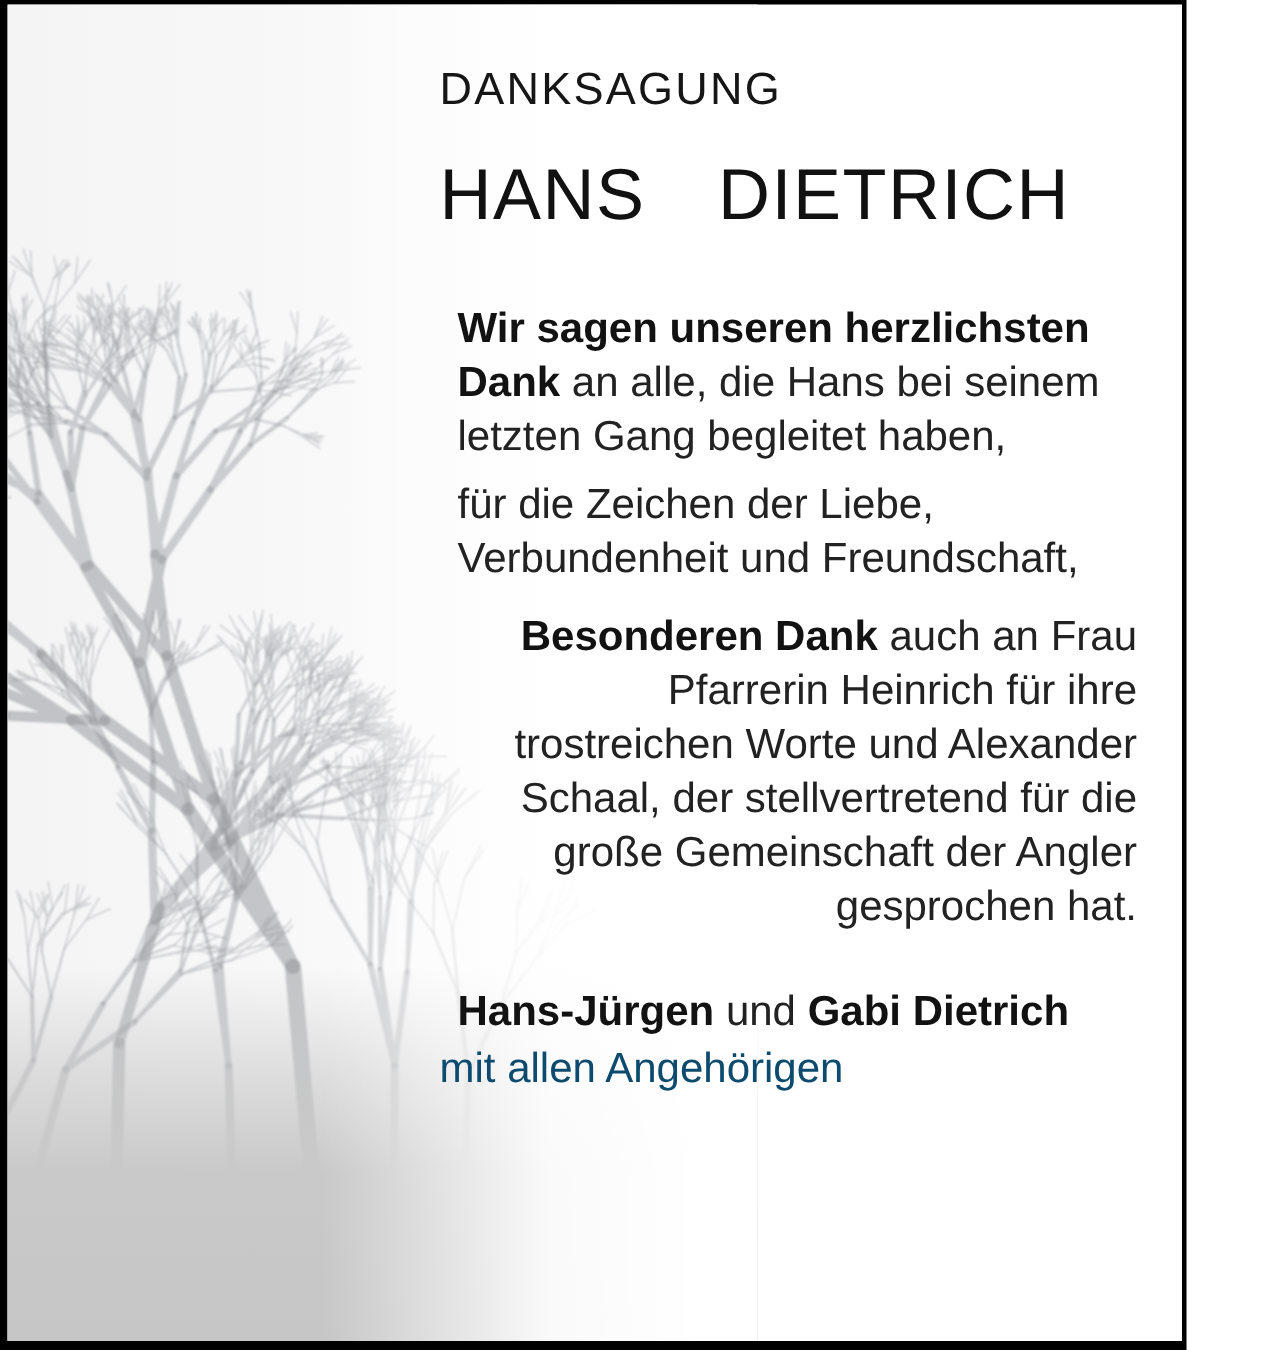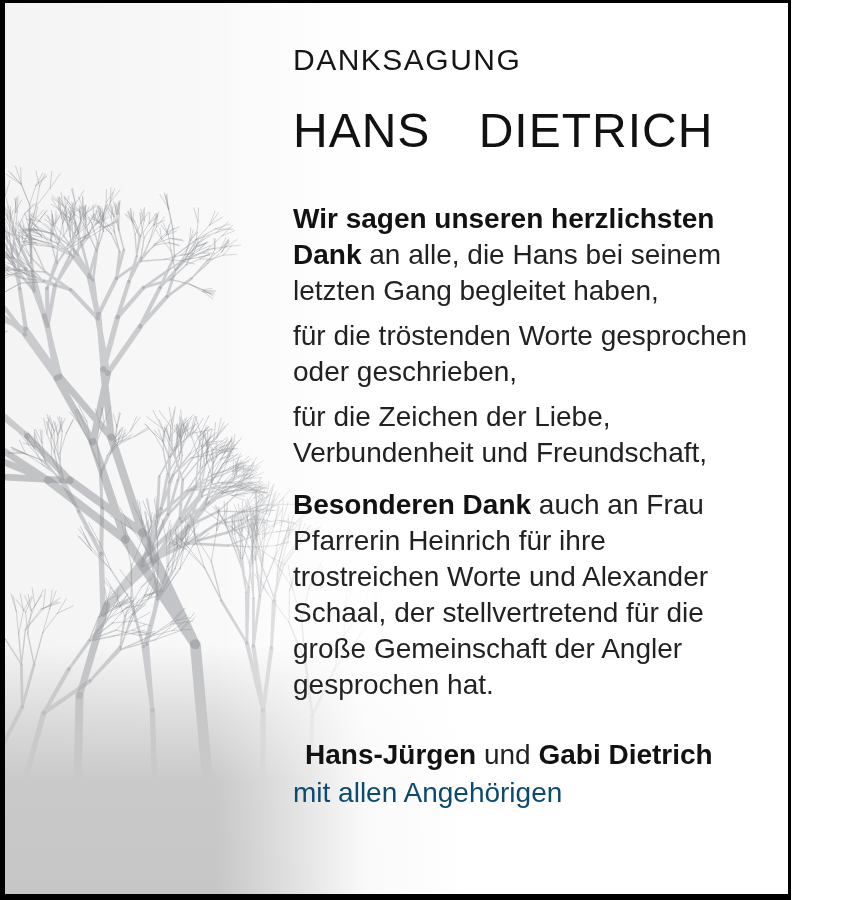--- a/index.html
+++ b/index.html
@@ -43,28 +43,28 @@
     font-weight:400;color:#161616;
     margin:0;
   }
   .name{
     font-size:48px;line-height:1.08;
     letter-spacing:1px;word-spacing:34px;
     font-weight:400;color:#111;
     margin:30px 0 0 0;white-space:nowrap;
   }
   .body p{
-    margin:0 0 9px 0;
+    margin:0 0 9px 12px;
     font-size:28px;line-height:36px;
     font-weight:400;color:#222;
   }
   .body p strong{font-weight:700;color:#121212;}
   .body p strong:empty{display:none;}
   .p-first{margin-top:44px !important;}
-  .p-dank{margin-top:16px !important;}
+  .p-dank{margin-top:16px !important;text-align:right;}
   .sig{margin:34px 0 0 12px;font-size:28px;line-height:36px;color:#222;}
   .sig strong{font-weight:700;color:#121212;}
   .sig2{margin:2px 0 0 0;font-size:28px;line-height:36px;color:#0c4a6e;}
 </style>
 </head>
 <body>
 
 <div class="page">
 
   <div class="tree-art">
@@ -83,21 +83,20 @@
     <div class="tree-ground"></div>
     <div class="tree-fade"></div>
   </div>
 
   <div class="content">
     <p class="kicker">DANKSAGUNG</p>
     <h1 class="name">HANS DIETRICH</h1>
 
     <div class="body">
       <p class="p-first"><strong>Wir sagen unseren herzlichsten Dank</strong><span> an alle, die Hans bei seinem letzten Gang begleitet haben,</span></p>
-      <p><span>für die tröstenden Worte gesprochen oder geschrieben,</span></p>
       <p><span>für die Zeichen der Liebe, Verbundenheit und Freundschaft,</span></p>
       <p class="p-dank"><strong>Besonderen Dank</strong><span> auch an Frau Pfarrerin Heinrich für ihre trostreichen Worte und Alexander Schaal, der stellvertretend für die große Gemeinschaft der Angler gesprochen hat.</span></p>
     </div>
 
     <p class="sig"><strong>Hans-Jürgen</strong><span> und </span><strong>Gabi Dietrich</strong></p>
     <p class="sig2">mit allen Angehörigen</p>
   </div>
 
 </div>
 

